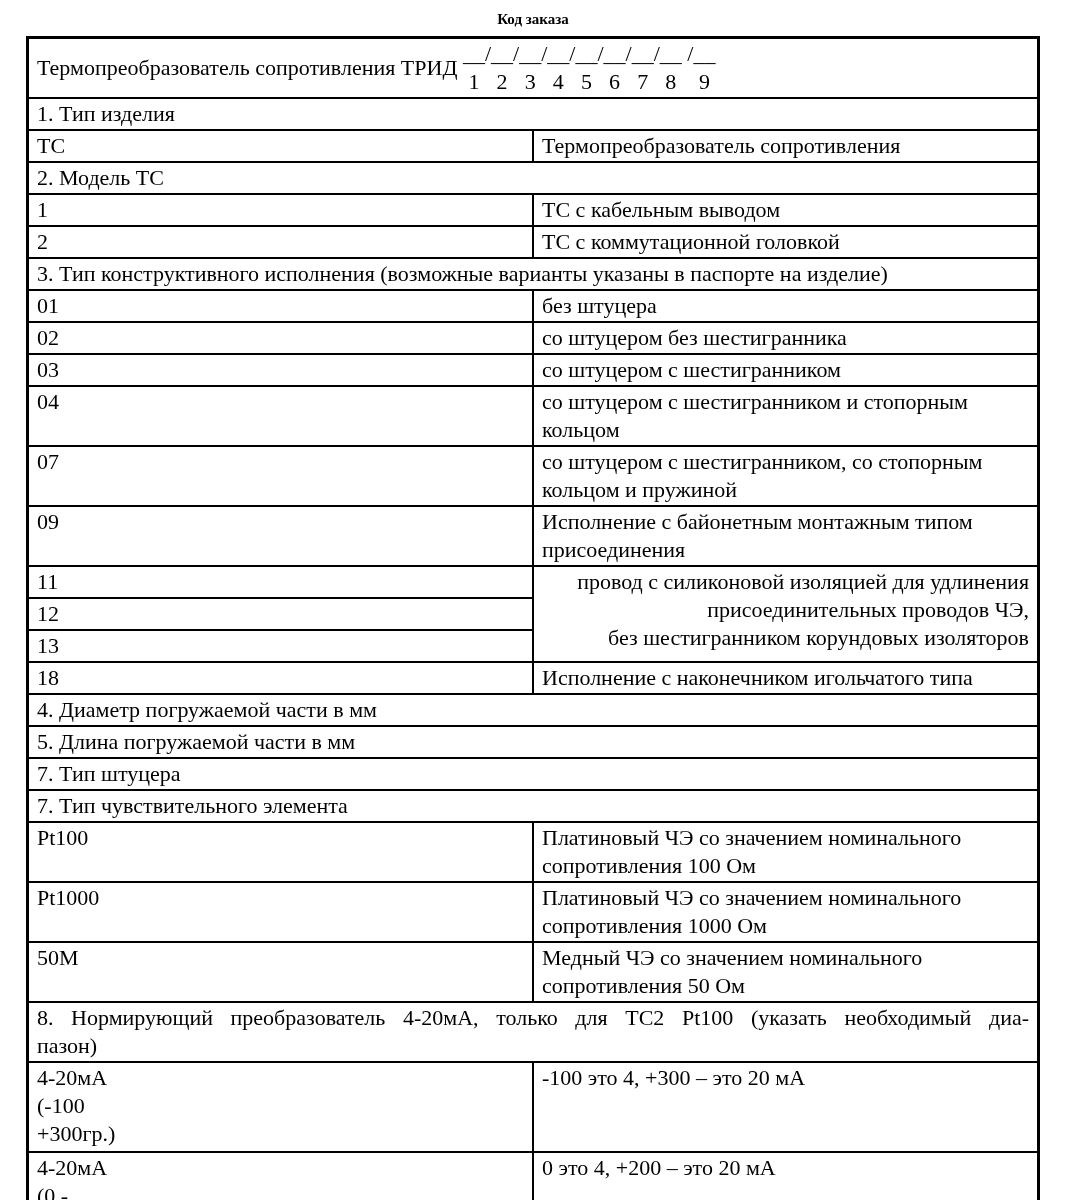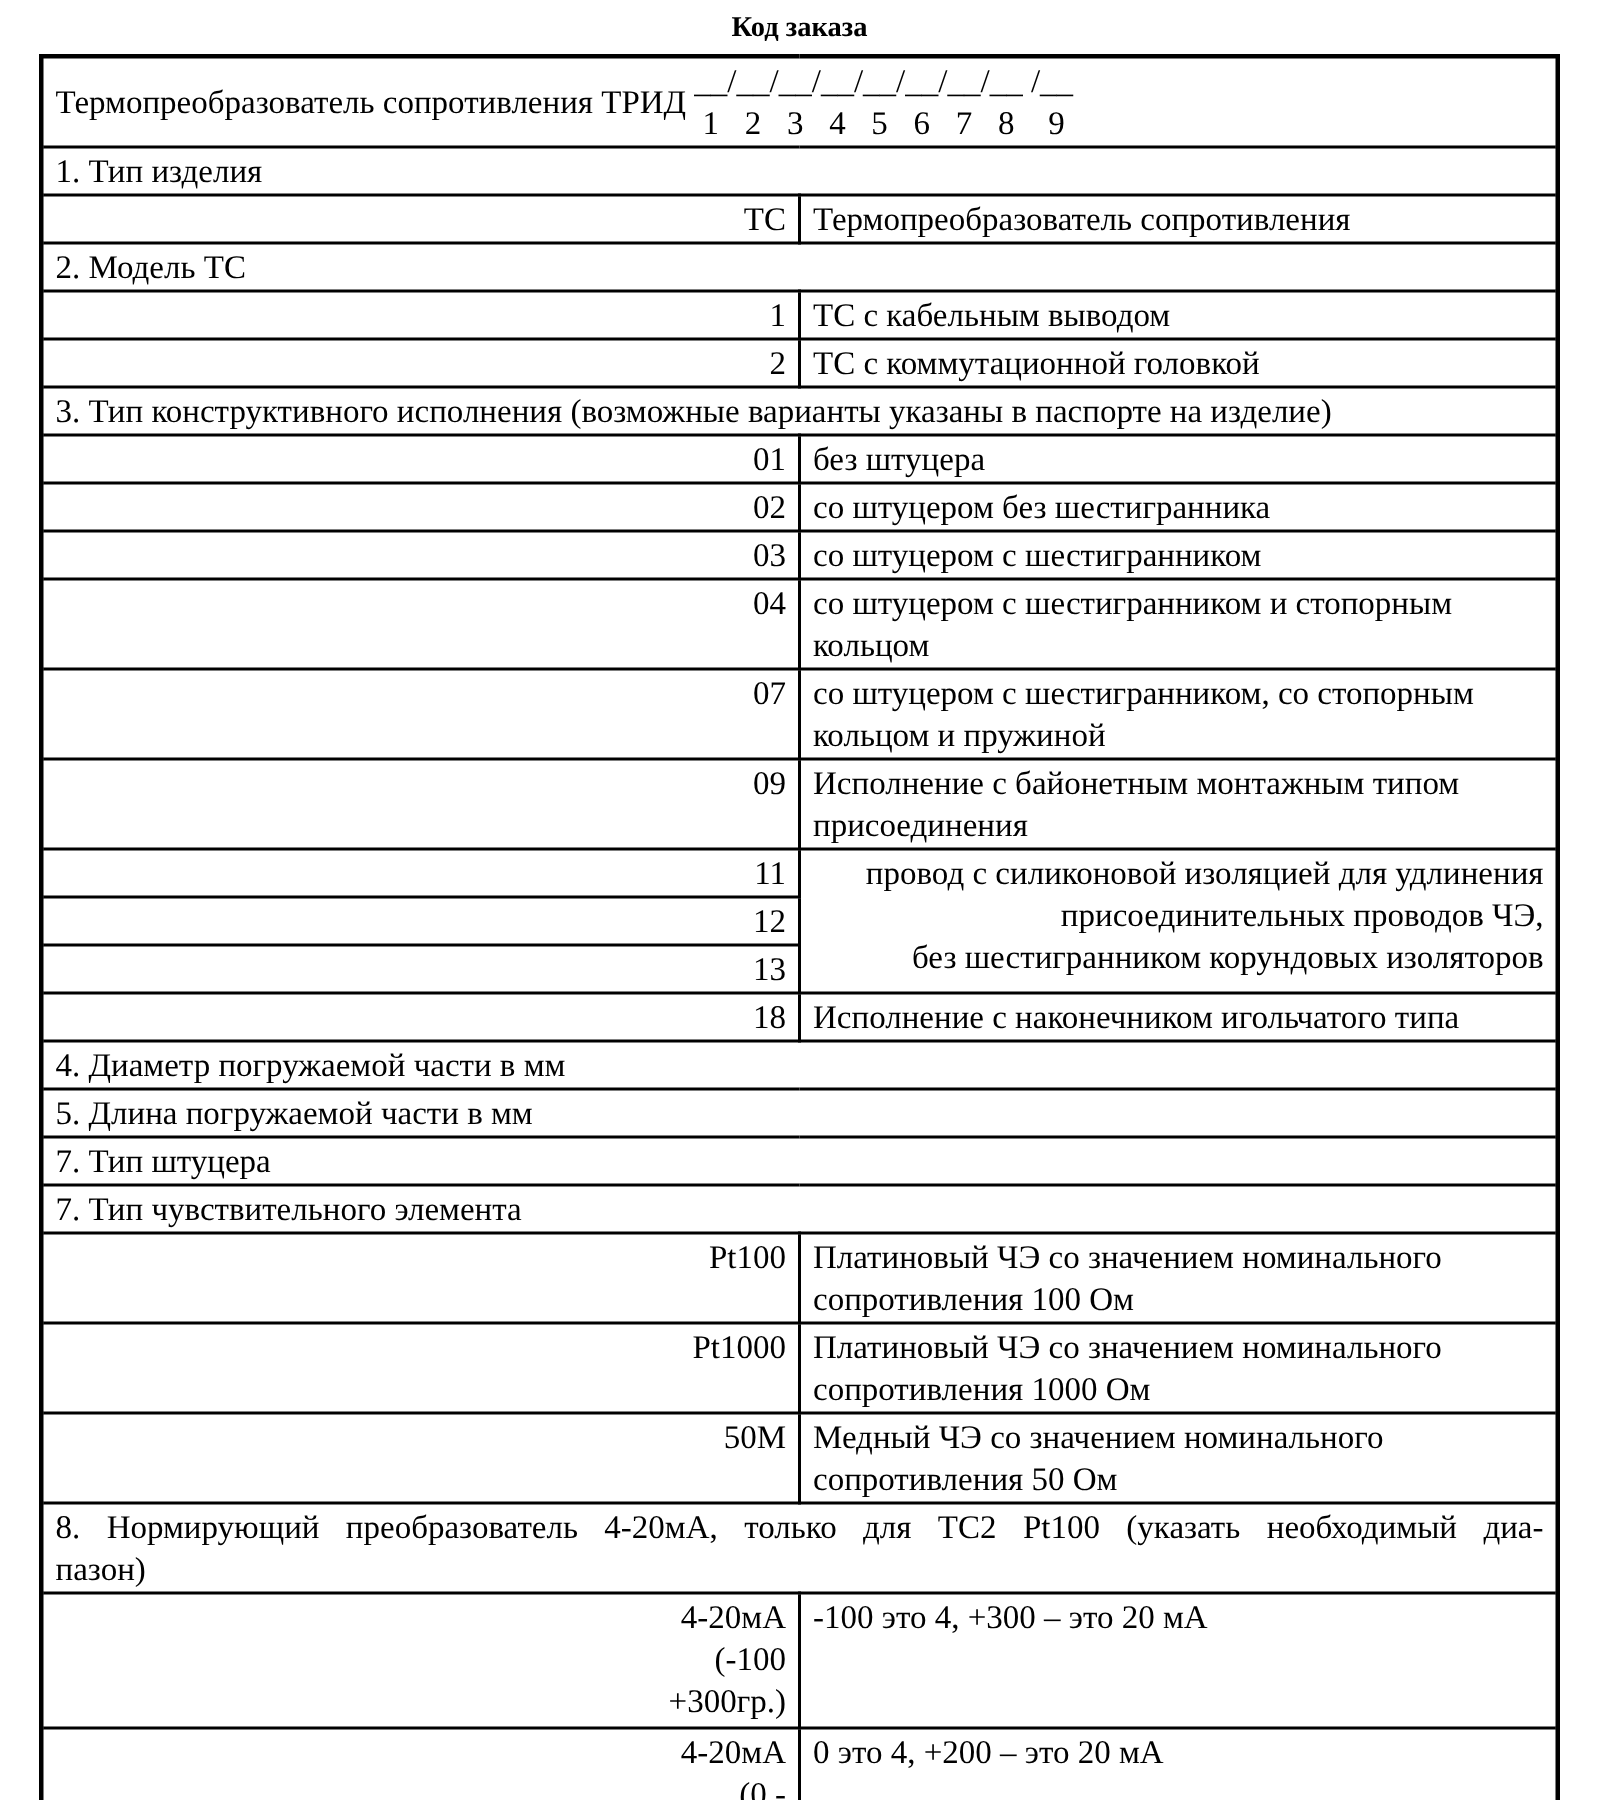--- a/index.html
+++ b/index.html
@@ -16,39 +16,39 @@
     background: #ffffff;
     overflow: hidden;
     font-size: 22px;
     line-height: 28px;
   }
   .doc-title {
     padding-top: 7px;
     margin-bottom: 5px;
     text-align: center;
     font-weight: bold;
-    font-size: 19px;
+    font-size: 15px;
     line-height: 24px;
   }
   table.order-table {
     border-collapse: collapse;
     table-layout: fixed;
     width: 1014px;
     margin-left: 26px;
     border: 3px solid #000;
   }
   table.order-table td {
     border: 2px solid #000;
     padding: 1px 8px 1px 8px;
     vertical-align: top;
     overflow: hidden;
   }
   td.code-cell {
     width: 112px;
-    text-align: right;
+    text-align: left;
     padding: 1px 2px;
   }
   td.section-cell { padding-left: 6px; }
   td.header-cell { padding: 2px 6px 2px 6px; }
   .jline {
     text-align: justify;
     text-align-last: justify;
   }
   
   .codeline {

